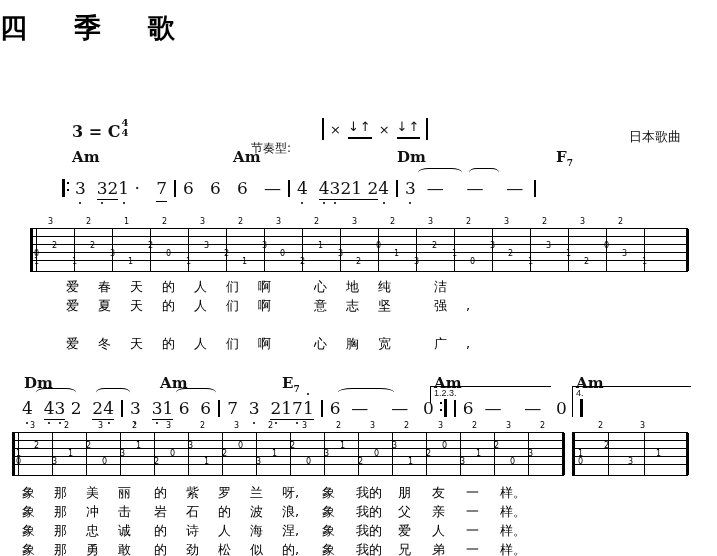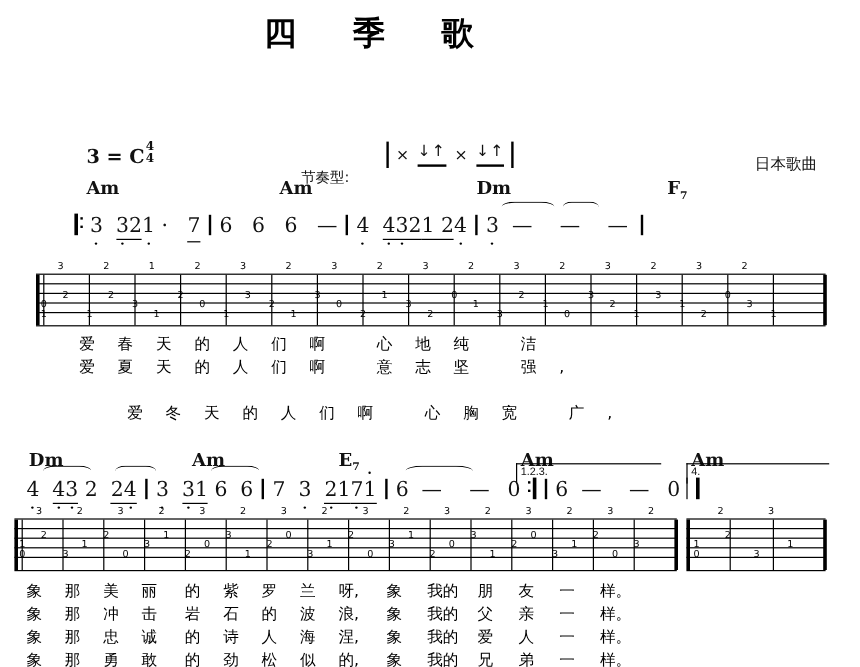--- a/index.html
+++ b/index.html
@@ -18,21 +18,20 @@
   .sheet {
     position: absolute;
     inset: 0;
   }
   
   .title {
     position: absolute;
     top: 10px;
     left: 0;
     width: 625px;
-    text-align: center;
     font-family: "DejaVu Sans", sans-serif;
     font-size: 27px;
     font-weight: bold;
     letter-spacing: 10px;
     color: #000;
   }
   
   .keysig {
     position: absolute;
     left: 72px;
@@ -375,21 +374,21 @@
   <div class="tabnum" style="left:604px; top:242px;">0</div>
   <div class="tabnum" style="left:622px; top:250px;">3</div>
   <div class="tabnum" style="left:642px; top:258px;">1</div>
 
   <div class="lyricline" style="left:66px; top:297px; letter-spacing:19px;">
     <span>爱</span><span>夏</span><span>天</span><span>的</span><span>人</span><span>们</span><span>啊</span><span style="margin-left:24px">意</span><span>志</span><span>坚</span><span style="margin-left:24px">强,</span>
   </div>
   <div class="lyricline" style="left:66px; top:278px; letter-spacing:19px;">
     <span>爱</span><span>春</span><span>天</span><span>的</span><span>人</span><span>们</span><span>啊</span><span style="margin-left:24px">心</span><span>地</span><span>纯</span><span style="margin-left:24px">洁</span>
   </div>
-  <div class="lyricline" style="left:66px; top:335px; letter-spacing:19px;margin-left:40px;">
+  <div class="lyricline" style="left:66px; top:335px; letter-spacing:19px;">
     <span>爱</span><span>冬</span><span>天</span><span>的</span><span>人</span><span>们</span><span>啊</span><span style="margin-left:24px">心</span><span>胸</span><span>宽</span><span style="margin-left:24px">广,</span>
   </div>
 
   <div class="chord" style="left:24px; top:374px;">
     <span>Dm</span><sub></sub>
   </div>
   <div class="chord" style="left:160px; top:374px;">
     <span>Am</span><sub></sub>
   </div>
   <div class="chord" style="left:282px; top:374px;">

